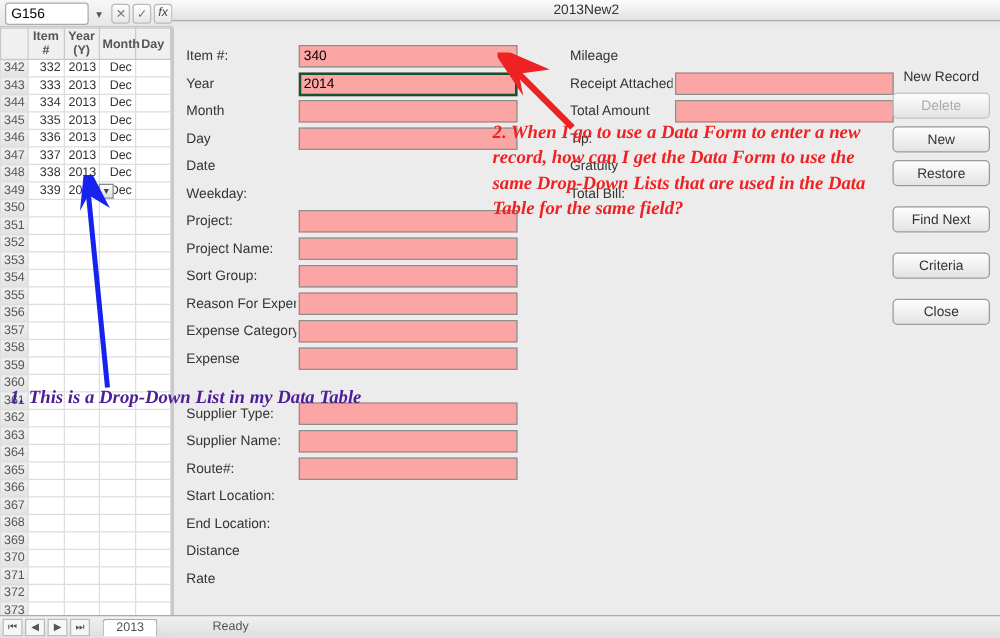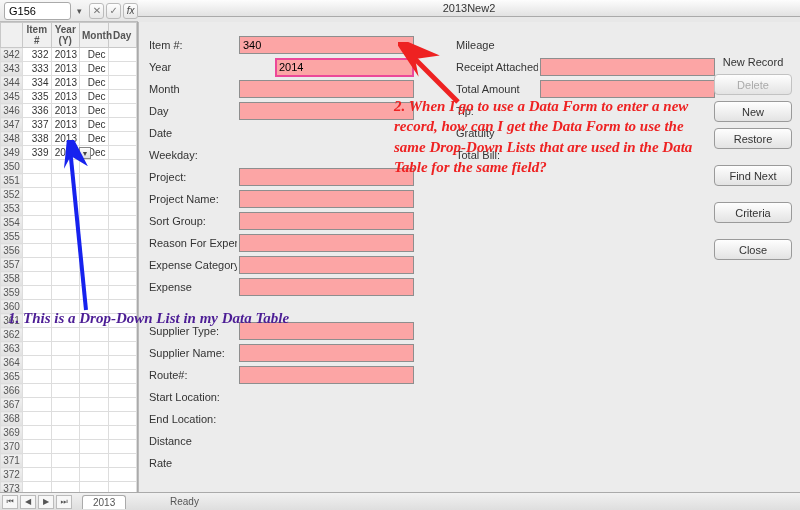--- a/index.html
+++ b/index.html
@@ -40,21 +40,21 @@
   
   .form-panel { position:absolute; left:138px; right:0; top:22px; bottom:18px;
     background: #ececec; border-left:1px solid #bbb; }
   .form-inner { position:absolute; left:10px; top:12px; right:100px; bottom:6px;
     display:grid; grid-template-columns: 88px 175px 38px 82px 175px;
     grid-auto-rows: 22px; column-gap: 2px; row-gap: 0px;
     align-items: center; font-size:11px; color:#333; }
   .lbl { white-space: nowrap; overflow: hidden; text-overflow: clip; }
   .inp { height: 18px; border: 1px solid #8e8e8e; background: #fca5a5; padding: 1px 3px;
     font-size:11px; }
-  .inp.focus { border: 2px solid #ec4899; height:19px; padding:0 2px;margin-left:36px; }
+  .inp.focus { border: 2px solid #14532d; height:19px; padding:0 2px; }
   .gap { }
 
   
   .btn-col { position:absolute; right:8px; top:32px; width:78px; display:flex;
     flex-direction:column; gap:0; font-size:11px; }
   .btn-col .rec-label { text-align:center; color:#333; margin-bottom:6px; margin-top:2px;}
   .mac-btn { height:21px; border:1px solid #9a9a9a; border-radius:4px;
     background: linear-gradient(#fefefe,#e3e3e3); margin-bottom:6px;
     display:flex; align-items:center; justify-content:center; color:#333; }
   .mac-btn.disabled { color:#aaa; border-color:#c2c2c2; }

